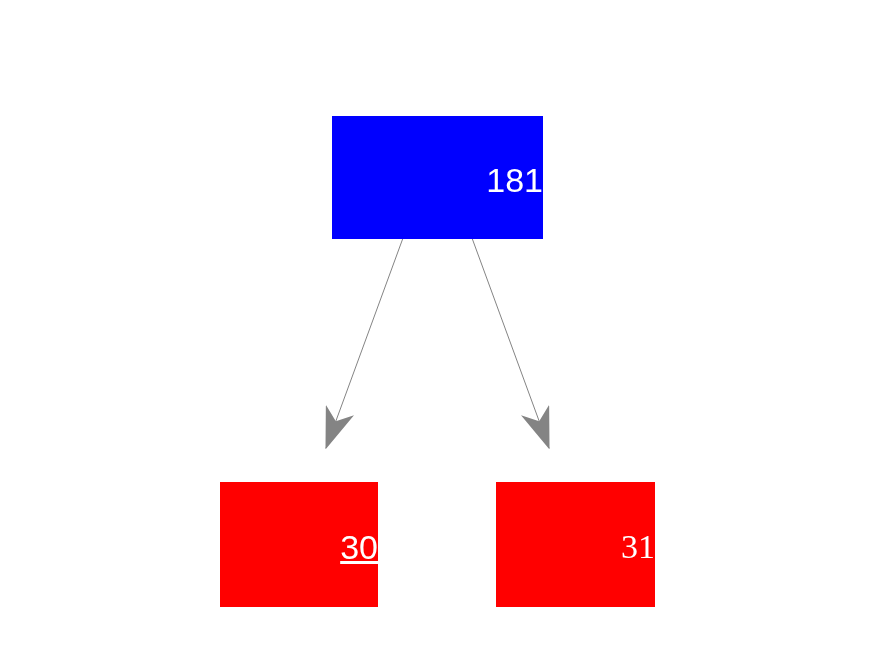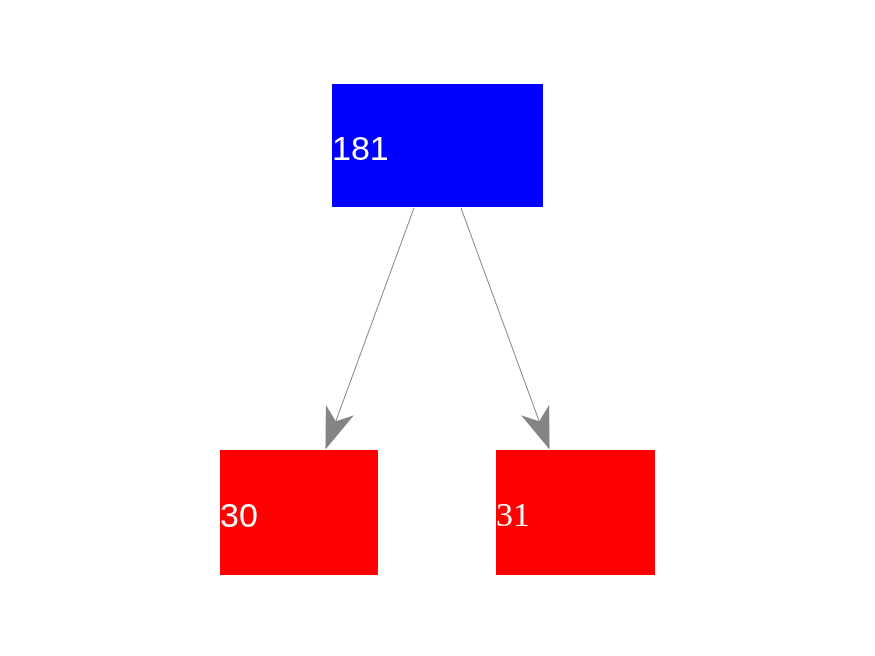--- a/index.html
+++ b/index.html
@@ -20,40 +20,42 @@
     left: 0;
     top: 0;
     width: 875px;
     height: 656px;
     pointer-events: none;
   }
   .node {
     position: absolute;
     display: flex;
     align-items: center;
-    justify-content: flex-start;
+    justify-content: flex-end;
     color: #ffffff;
     font-size: 34px;
     line-height: 1;
     cursor: default;
     user-select: none;
+    margin-top: 32px;
   }
   .node-root {
     left: 332px;
     top: 84px;
     width: 211px;
     height: 123px;
     background: #0000ff;
   }
   .node-left-child {
     left: 220px;
     top: 450px;
     width: 158px;
     height: 125px;
     background: #ff0000;
+    text-decoration: underline;
   }
   .node-right-child {
     left: 496px;
     top: 450px;
     width: 159px;
     height: 125px;
     background: #ff0000;
     font-family: Liberation Serif, serif;
   }
   .node-label {

